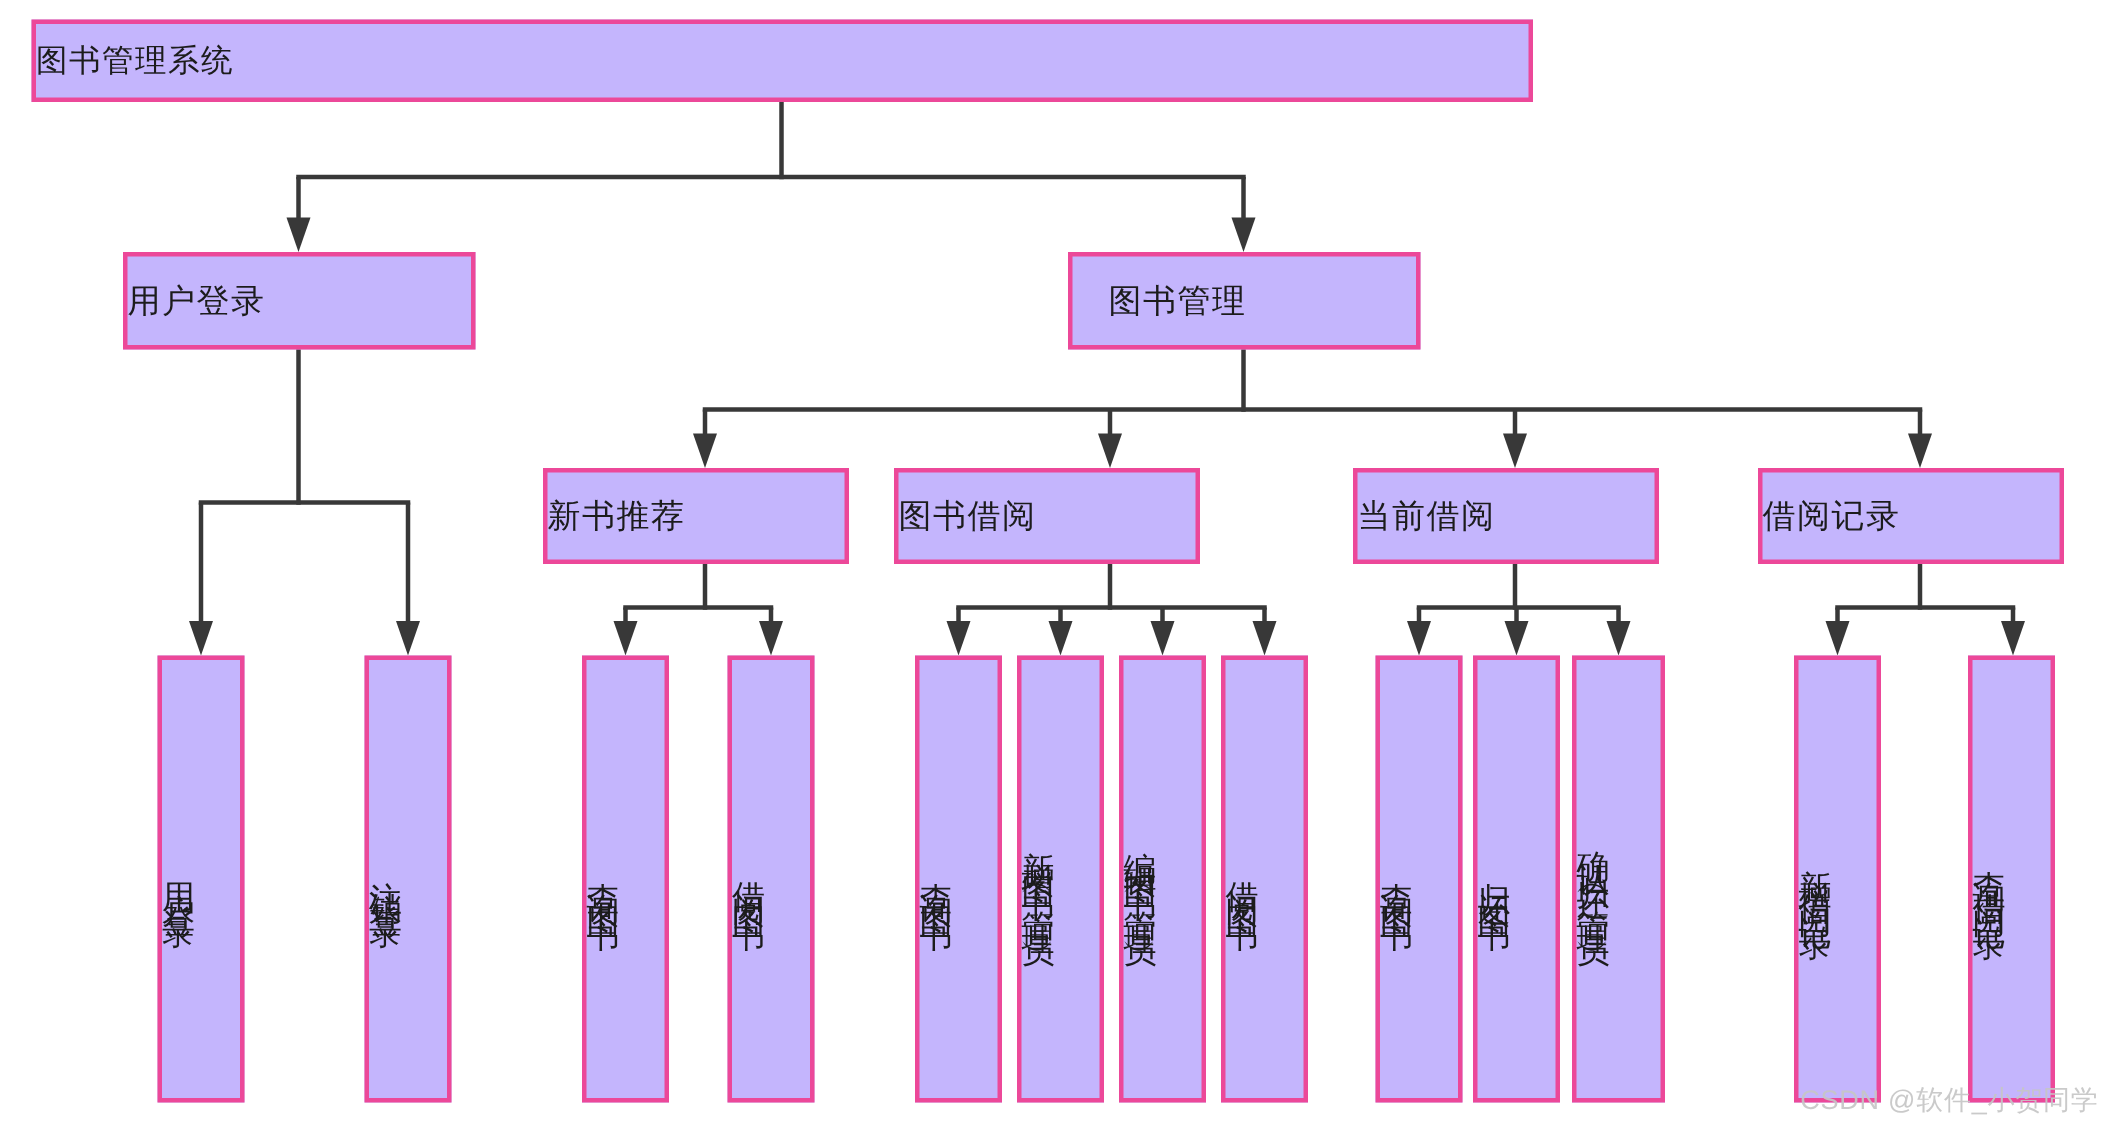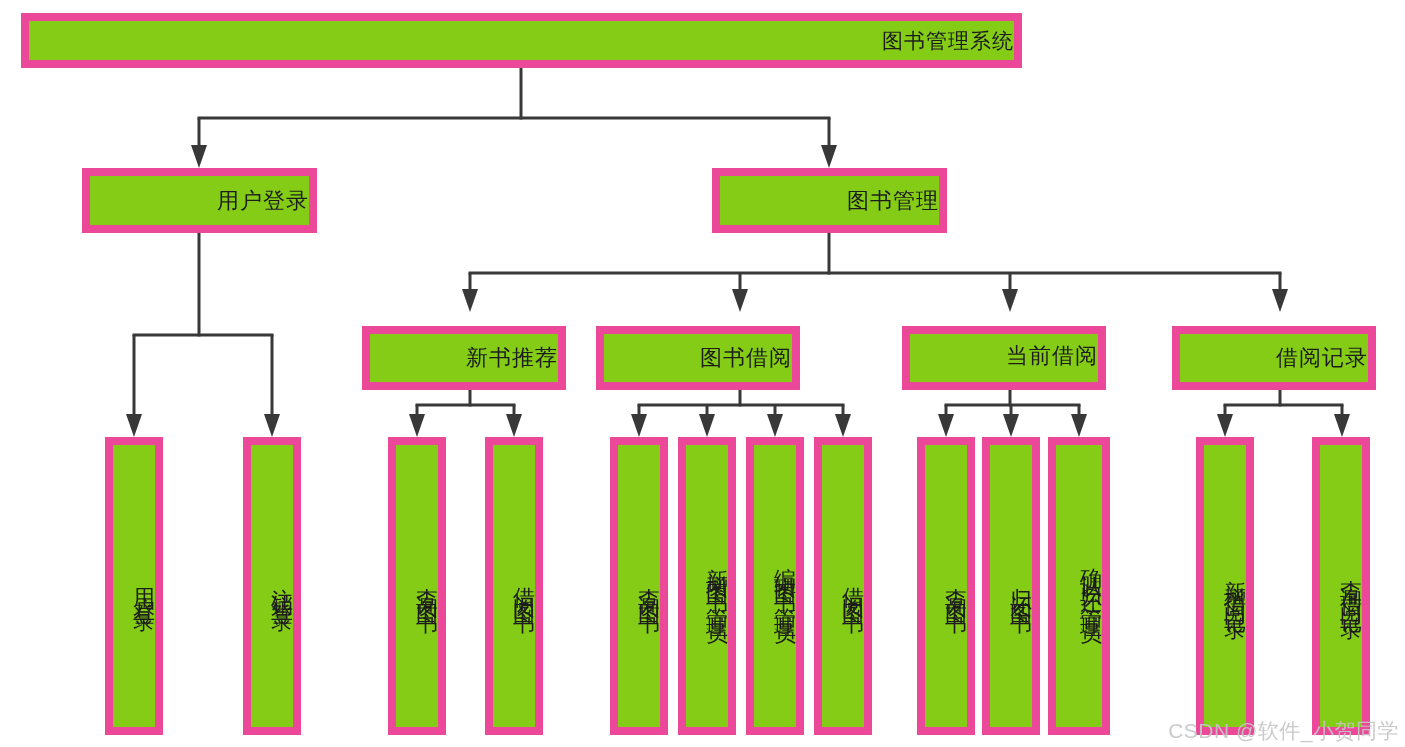--- a/index.html
+++ b/index.html
@@ -7,47 +7,47 @@
     position:relative;
     width:1405px;height:747px;
     background:#ffffff;
     font-family:"Liberation Sans","DejaVu Sans",sans-serif;
     overflow:hidden;
   }
   .connectors{position:absolute;left:0;top:0;z-index:1;}
   .node{
     position:absolute;
     box-sizing:border-box;
-    border:8px solid #ec4899;
-    background:#84cc16;
-    display:flex;align-items:center;justify-content:flex-end;
+    border:3px solid #ec4899;
+    background:#c4b5fd;
+    display:flex;align-items:center;justify-content:flex-start;
     z-index:2;
   }
   .node span{
     color:#1c1c1c;
     line-height:1;
     white-space:nowrap;
   }
   .hlabel{font-size:22px;letter-spacing:1px;}
   .root{left:21px;top:13px;width:1001px;height:55px;}
   .root span{font-size:21px;letter-spacing:1px;}
   .lvl2{top:168px;width:235px;height:65px;}
-  .lvl3{top:312px;width:204px;height:64px;margin-top:14px;}
+  .lvl3{top:312px;width:204px;height:64px;}
   .leaf{top:437px;width:58px;height:298px;}
   .leaf span{
     writing-mode:vertical-rl;
     text-orientation:mixed;
     font-size:22px;
     letter-spacing:8px;
   }
   .leaf-wide{width:62px;}
   .watermark{
     position:absolute;
     right:6px;bottom:2px;
-    font-size:21px;
+    font-size:18px;
     color:rgba(198,198,198,0.92);
     letter-spacing:0.5px;
     z-index:3;
   }
 </style>
 </head>
 <body>
 
 <div class="canvas">
 
@@ -150,21 +150,21 @@
   <div class="node lvl2" style="left:712px;padding-left:24px;">
     <span class="hlabel">图书管理</span>
   </div>
 
   <div class="node lvl3" style="left:362px;">
     <span class="hlabel">新书推荐</span>
   </div>
   <div class="node lvl3" style="left:596px;">
     <span class="hlabel">图书借阅</span>
   </div>
-  <div class="node lvl3" style="left:902px;font-family:Liberation Mono, monospace;">
+  <div class="node lvl3" style="left:902px;">
     <span class="hlabel">当前借阅</span>
   </div>
   <div class="node lvl3" style="left:1172px;">
     <span class="hlabel">借阅记录</span>
   </div>
 
   <div class="node leaf" style="left:105px;">
     <span>用户登录</span>
   </div>
   <div class="node leaf" style="left:243px;">

